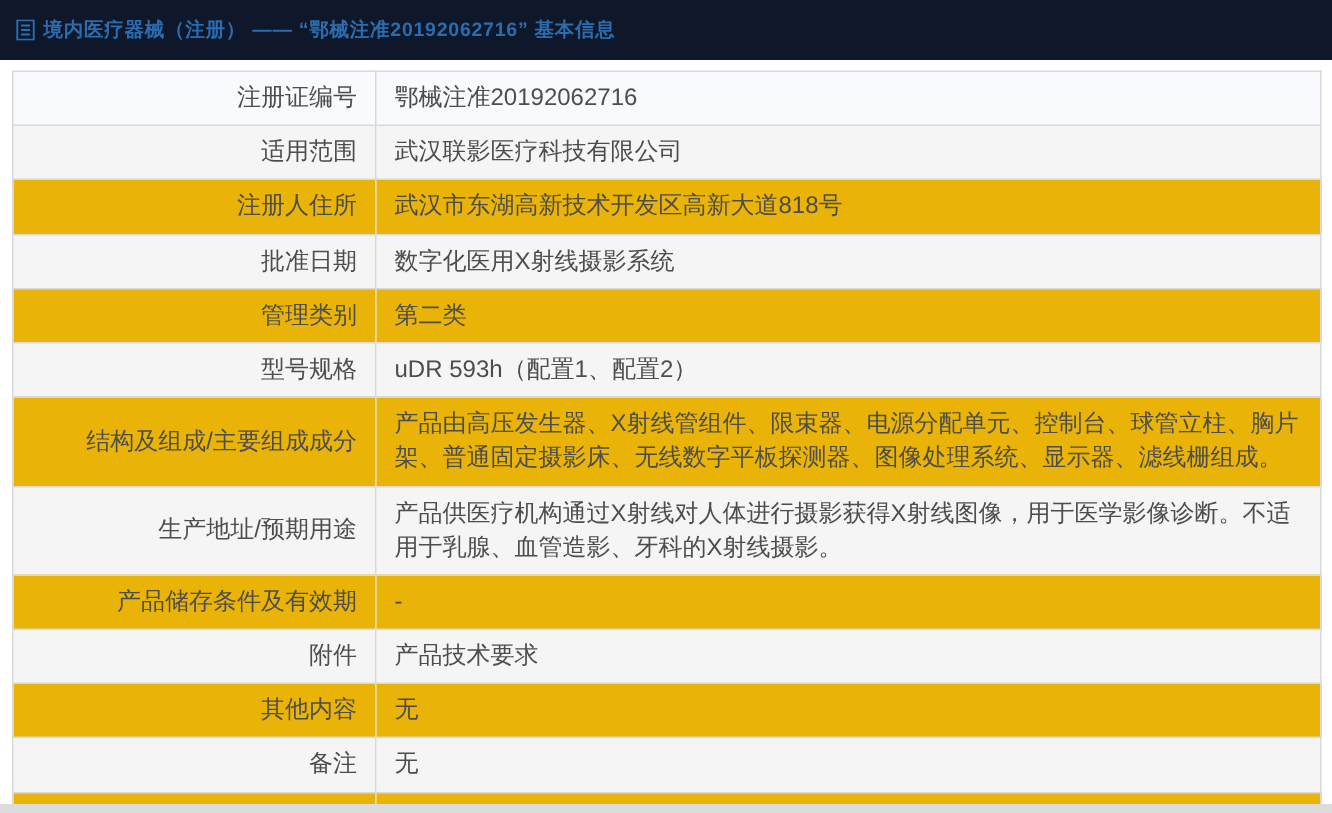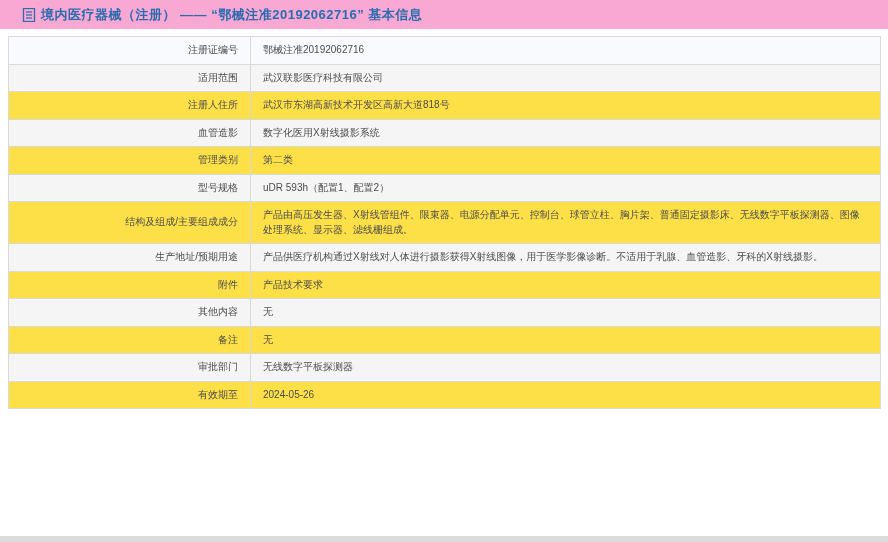--- a/index.html
+++ b/index.html
@@ -4,25 +4,25 @@
 <style>
   * { margin: 0; padding: 0; box-sizing: border-box; }
   html, body {
     width: 888px; height: 542px;
     background: #ffffff;
     font-family: "Liberation Sans", "DejaVu Sans", sans-serif;
     overflow: hidden;
   }
   .titlebar {
     width: 100%;
-    height: 29px;
-    background: #f9a8d4;
+    height: 40px;
+    background: #0f172a;
     display: flex;
     align-items: center;
-    padding-left: 22px;
+    padding-left: 10px;
   }
   .titlebar .doc-ico {
     width: 14px; height: 14px;
     margin-right: 5px;
     flex: 0 0 auto;
   }
   .titlebar .title-text {
     color: #2a6cae;
     font-size: 13px;
     font-weight: bold;
@@ -30,32 +30,32 @@
     white-space: nowrap;
   }
   .info-table {
     margin: 7px 7px 0 8px;
     width: 873px;
     border-collapse: collapse;
     table-layout: fixed;
   }
   .info-table td {
     border: 1px solid #d9d9d9;
-    font-size: 10px;
+    font-size: 16px;
     color: #4d4d4d;
     padding: 6px 12px;
     line-height: 1.45;
     vertical-align: middle;
   }
   .info-table td.lbl {
     width: 242px;
     text-align: right;
     white-space: nowrap;
   }
-  .info-table tr { background: #fde047; }
+  .info-table tr { background: #eab308; }
   .info-table tr:nth-child(even) { background: #f5f5f5; }
   .info-table tr.hl { background: #f8fafd; }
   .bottom-strip {
     position: absolute;
     left: 0; bottom: 0;
     width: 888px; height: 6px;
     background: #dcdcdc;
   }
 </style>
 </head>
@@ -79,38 +79,42 @@
       </tr>
       <tr>
         <td class="lbl">适用范围</td>
         <td>武汉联影医疗科技有限公司</td>
       </tr>
       <tr>
         <td class="lbl">注册人住所</td>
         <td>武汉市东湖高新技术开发区高新大道818号</td>
       </tr>
       <tr>
-        <td class="lbl">血管造影</td>
+        <td class="lbl">批准日期</td>
         <td>数字化医用X射线摄影系统</td>
       </tr>
       <tr>
         <td class="lbl">管理类别</td>
         <td>第二类</td>
       </tr>
       <tr>
         <td class="lbl">型号规格</td>
         <td>uDR 593h（配置1、配置2）</td>
       </tr>
       <tr>
         <td class="lbl">结构及组成/主要组成成分</td>
         <td>产品由高压发生器、X射线管组件、限束器、电源分配单元、控制台、球管立柱、胸片架、普通固定摄影床、无线数字平板探测器、图像处理系统、显示器、滤线栅组成。</td>
       </tr>
       <tr>
         <td class="lbl">生产地址/预期用途</td>
         <td>产品供医疗机构通过X射线对人体进行摄影获得X射线图像，用于医学影像诊断。不适用于乳腺、血管造影、牙科的X射线摄影。</td>
+      </tr>
+      <tr>
+        <td class="lbl">产品储存条件及有效期</td>
+        <td>-</td>
       </tr>
       <tr>
         <td class="lbl">附件</td>
         <td>产品技术要求</td>
       </tr>
       <tr>
         <td class="lbl">其他内容</td>
         <td>无</td>
       </tr>
       <tr>

